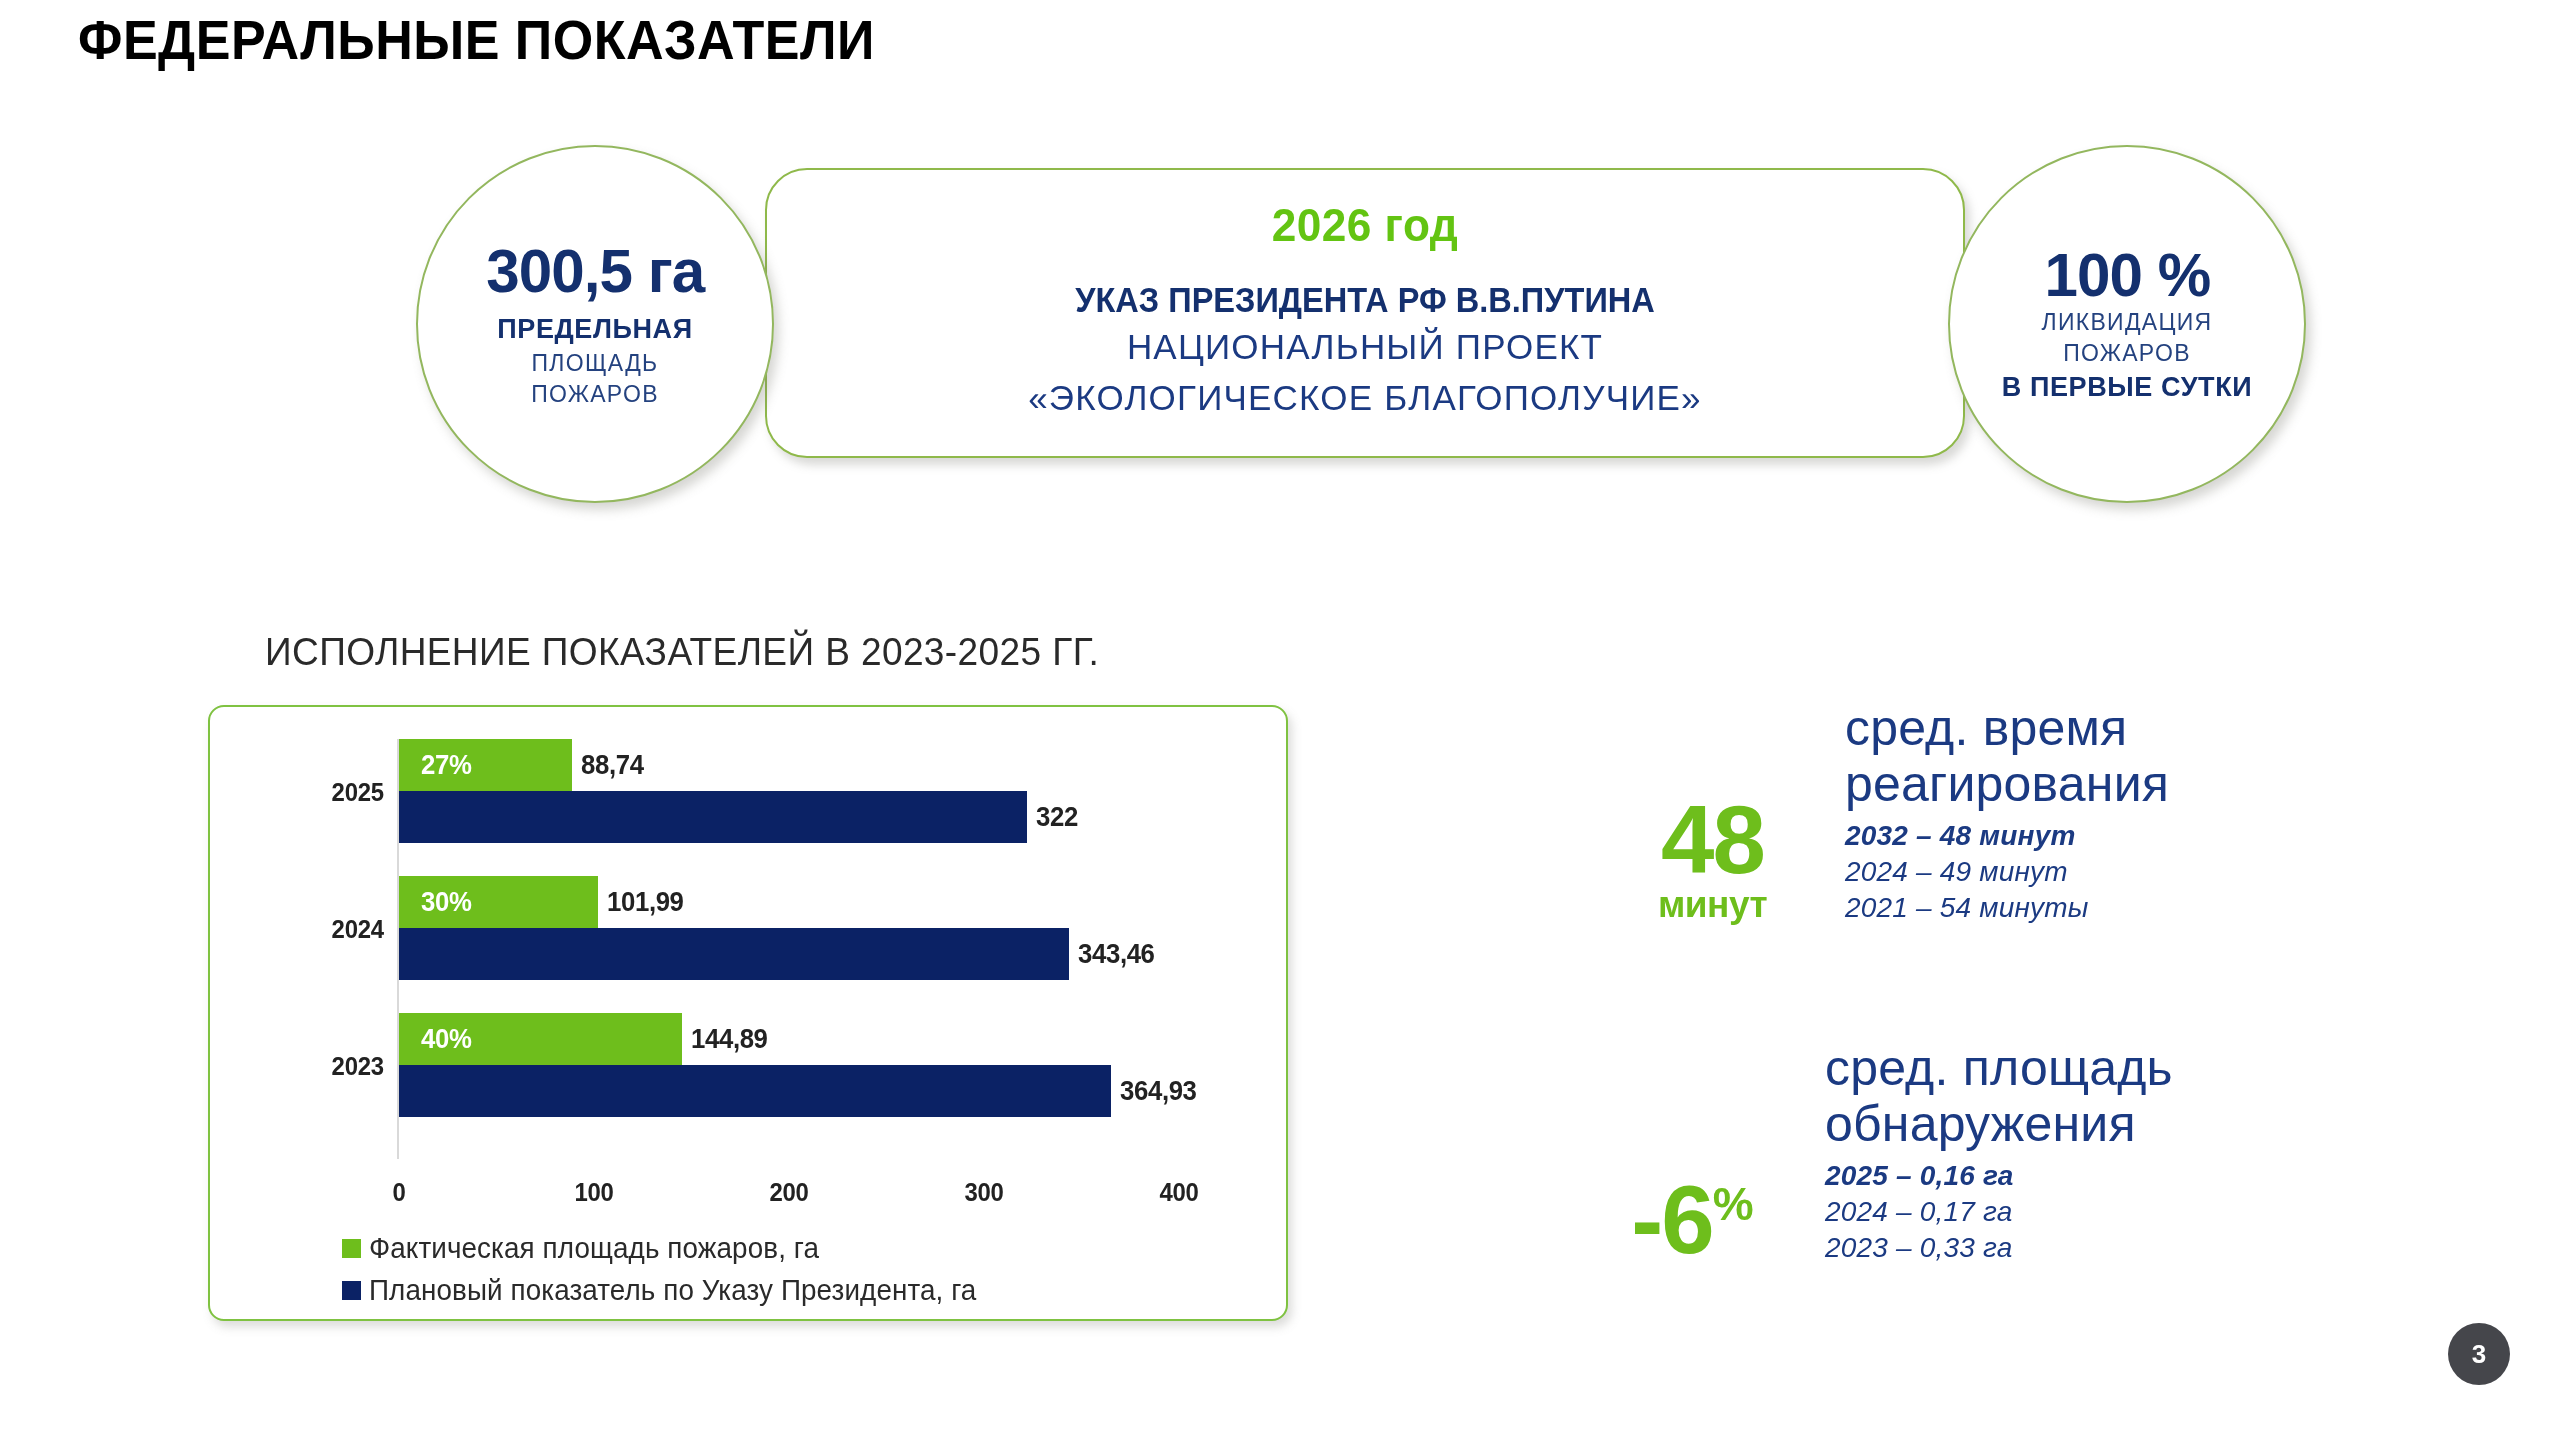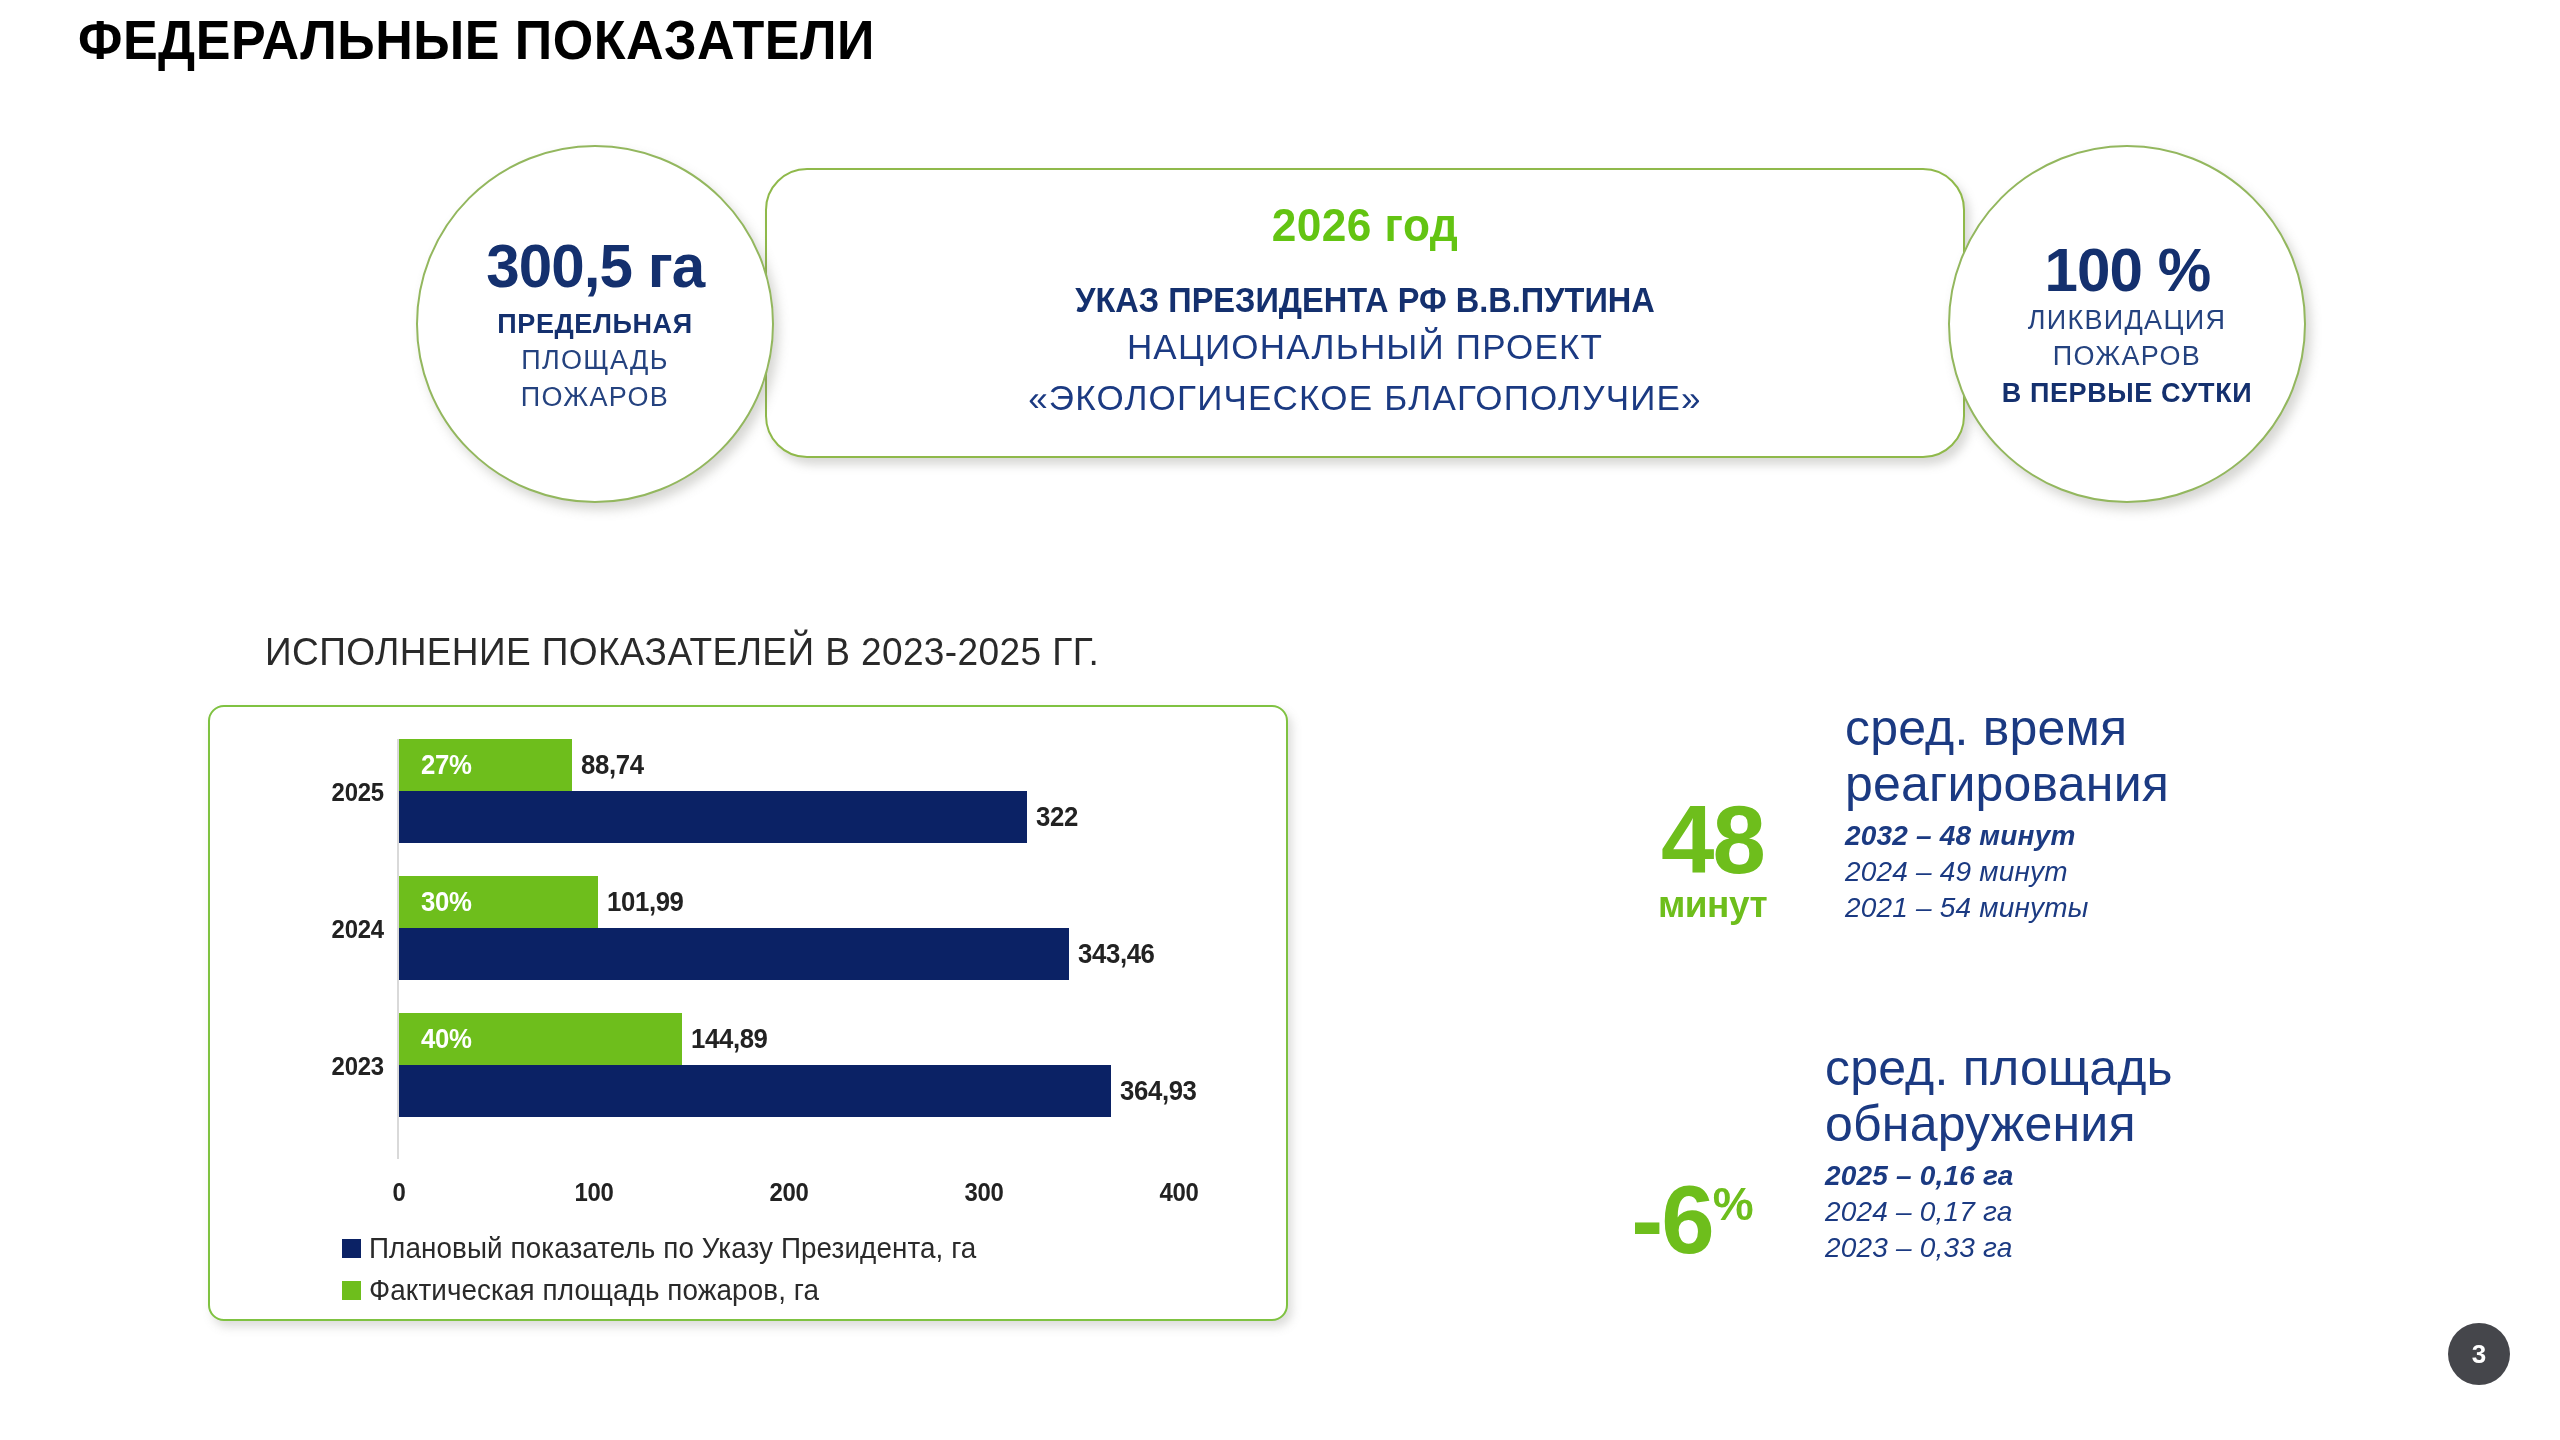--- a/index.html
+++ b/index.html
@@ -119,21 +119,21 @@
   }
   .kpi-sub-bold {
     font-size: 27px;
     font-weight: bold;
     color: #14306e;
     letter-spacing: 0.6px;
     line-height: 1.35;
     margin-top: 8px;
   }
   .kpi-sub {
-    font-size: 27px;
+    font-size: 23px;
     font-weight: normal;
     color: #24427f;
     letter-spacing: 1.3px;
     line-height: 1.35;
   }
   .kpi-circle.right .kpi-sub-bold.last { margin-top: 0; }
 
   
   .chart-heading {
     position: absolute;
@@ -426,26 +426,26 @@
   </div>
   <div class="x-axis" id="x-axis">
       <div class="x-tick" style="left: 147px;">0</div>
       <div class="x-tick" style="left: 342px;">100</div>
       <div class="x-tick" style="left: 537px;">200</div>
       <div class="x-tick" style="left: 732px;">300</div>
       <div class="x-tick" style="left: 927px;">400</div>
     </div>
   <div class="legend" id="chart-legend">
       <div class="legend-row">
+        <span class="legend-swatch green" style="background: rgb(110, 190, 28);"></span>
+        <span class="legend-text">Фактическая площадь пожаров, га</span>
+      </div>
+      <div class="legend-row">
         <span class="legend-swatch navy" style="background: rgb(11, 34, 101);"></span>
         <span class="legend-text">Плановый показатель по Указу Президента, га</span>
-      </div>
-      <div class="legend-row">
-        <span class="legend-swatch green" style="background: rgb(110, 190, 28);"></span>
-        <span class="legend-text">Фактическая площадь пожаров, га</span>
       </div>
     </div>
 </div>
 
 <div id="stats-container">
     <div class="stat-block s0">
       <div class="stat-big">
         <div class="stat-big-num">48</div>
         <div class="stat-big-unit">минут</div>
       </div>

